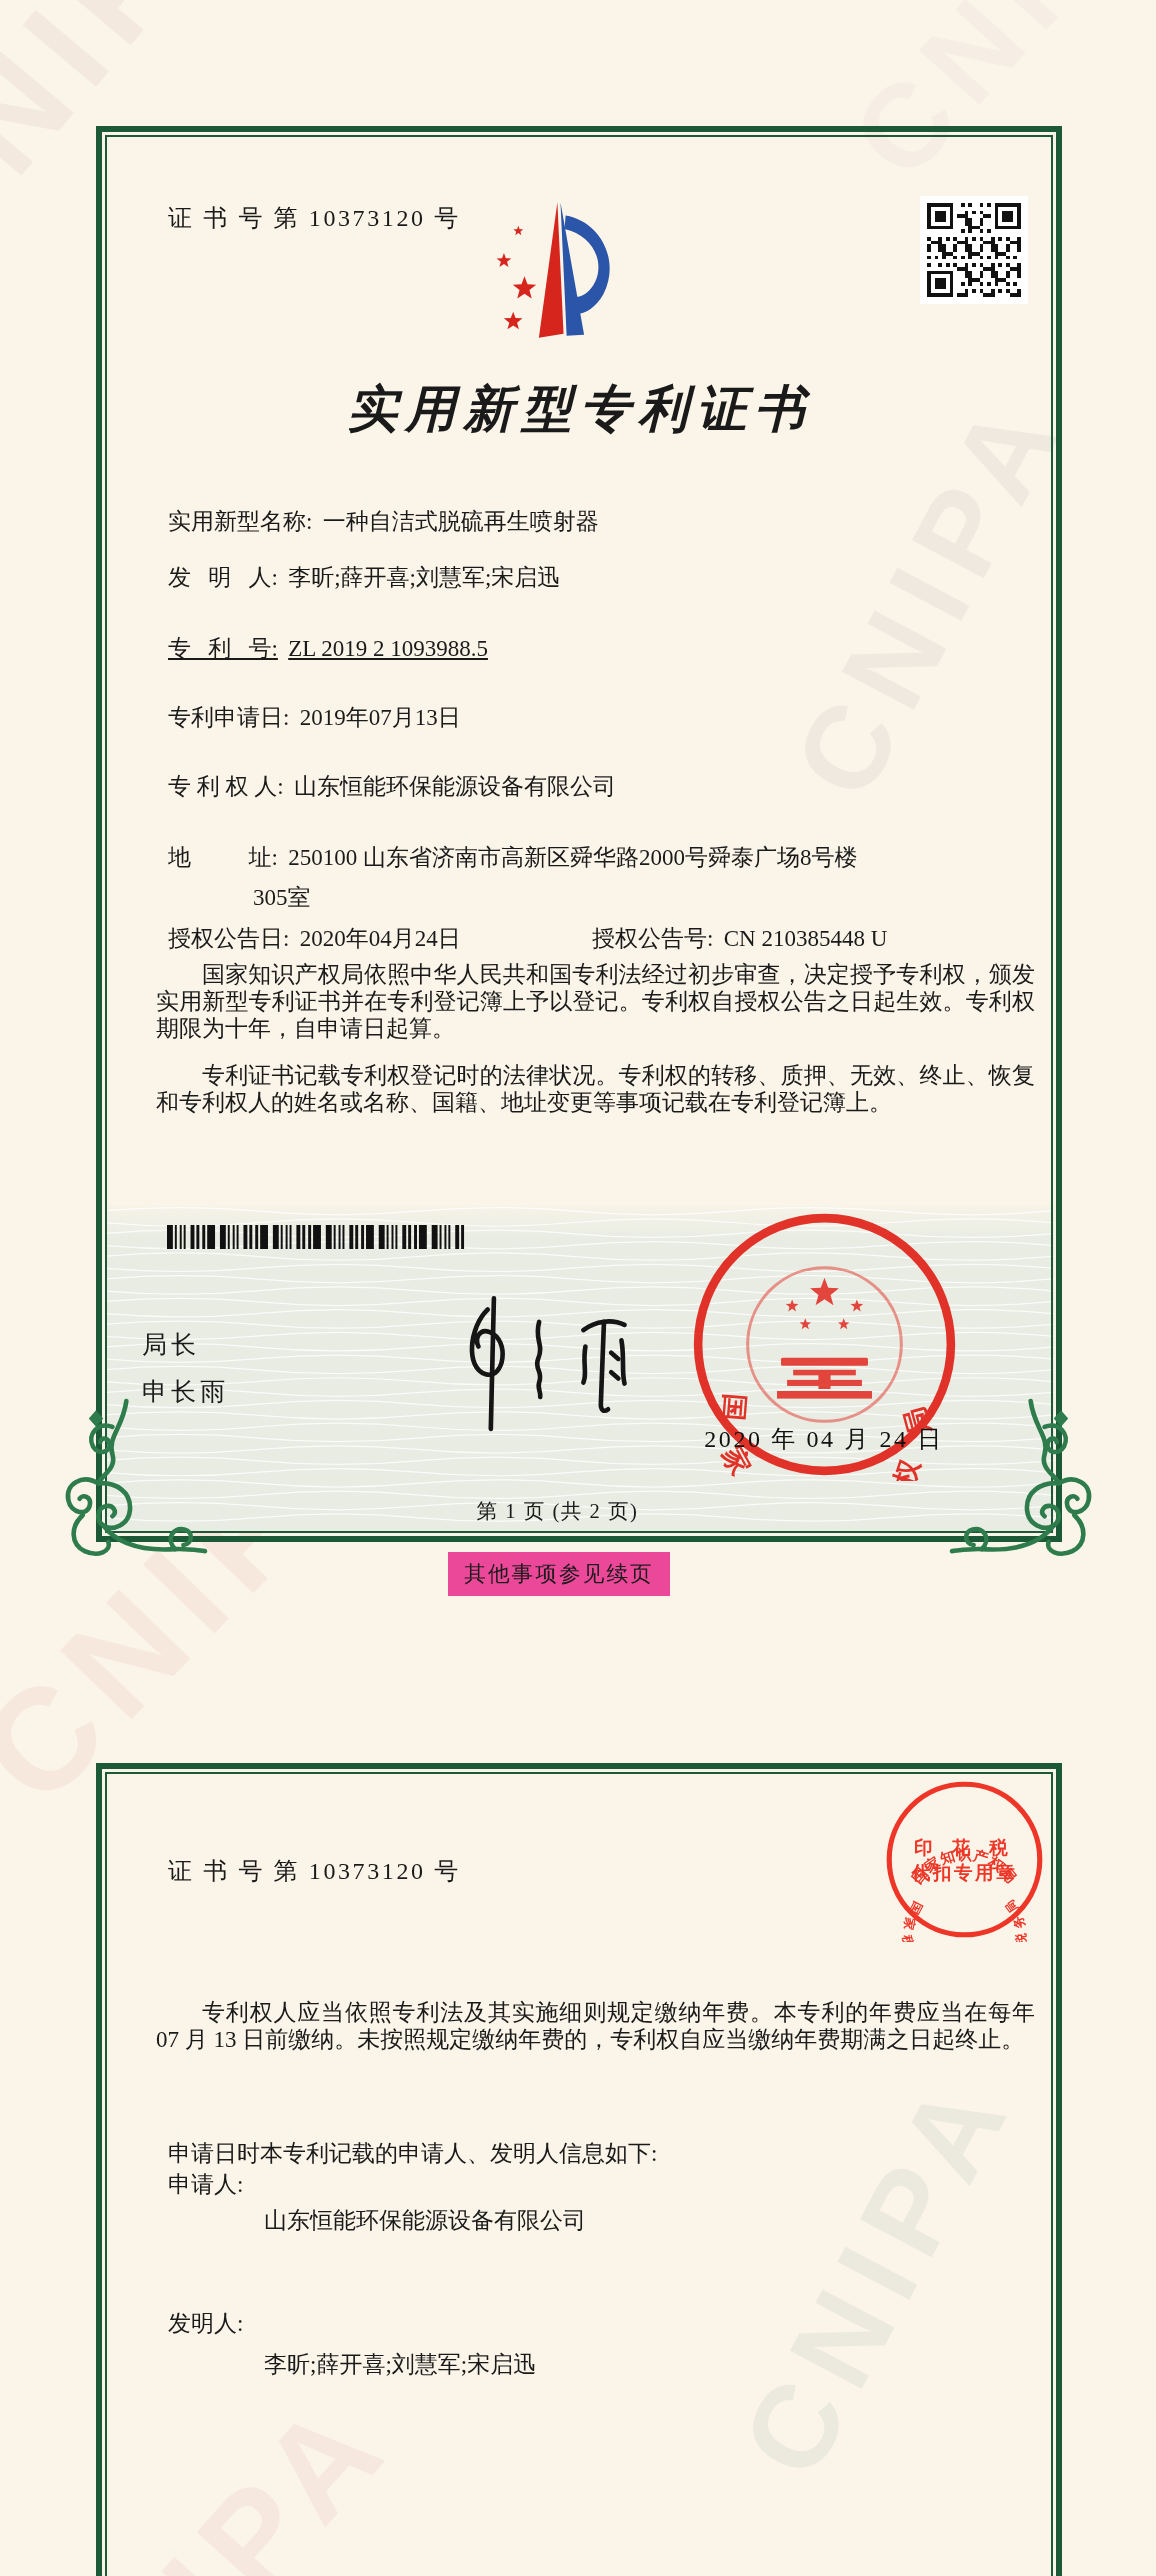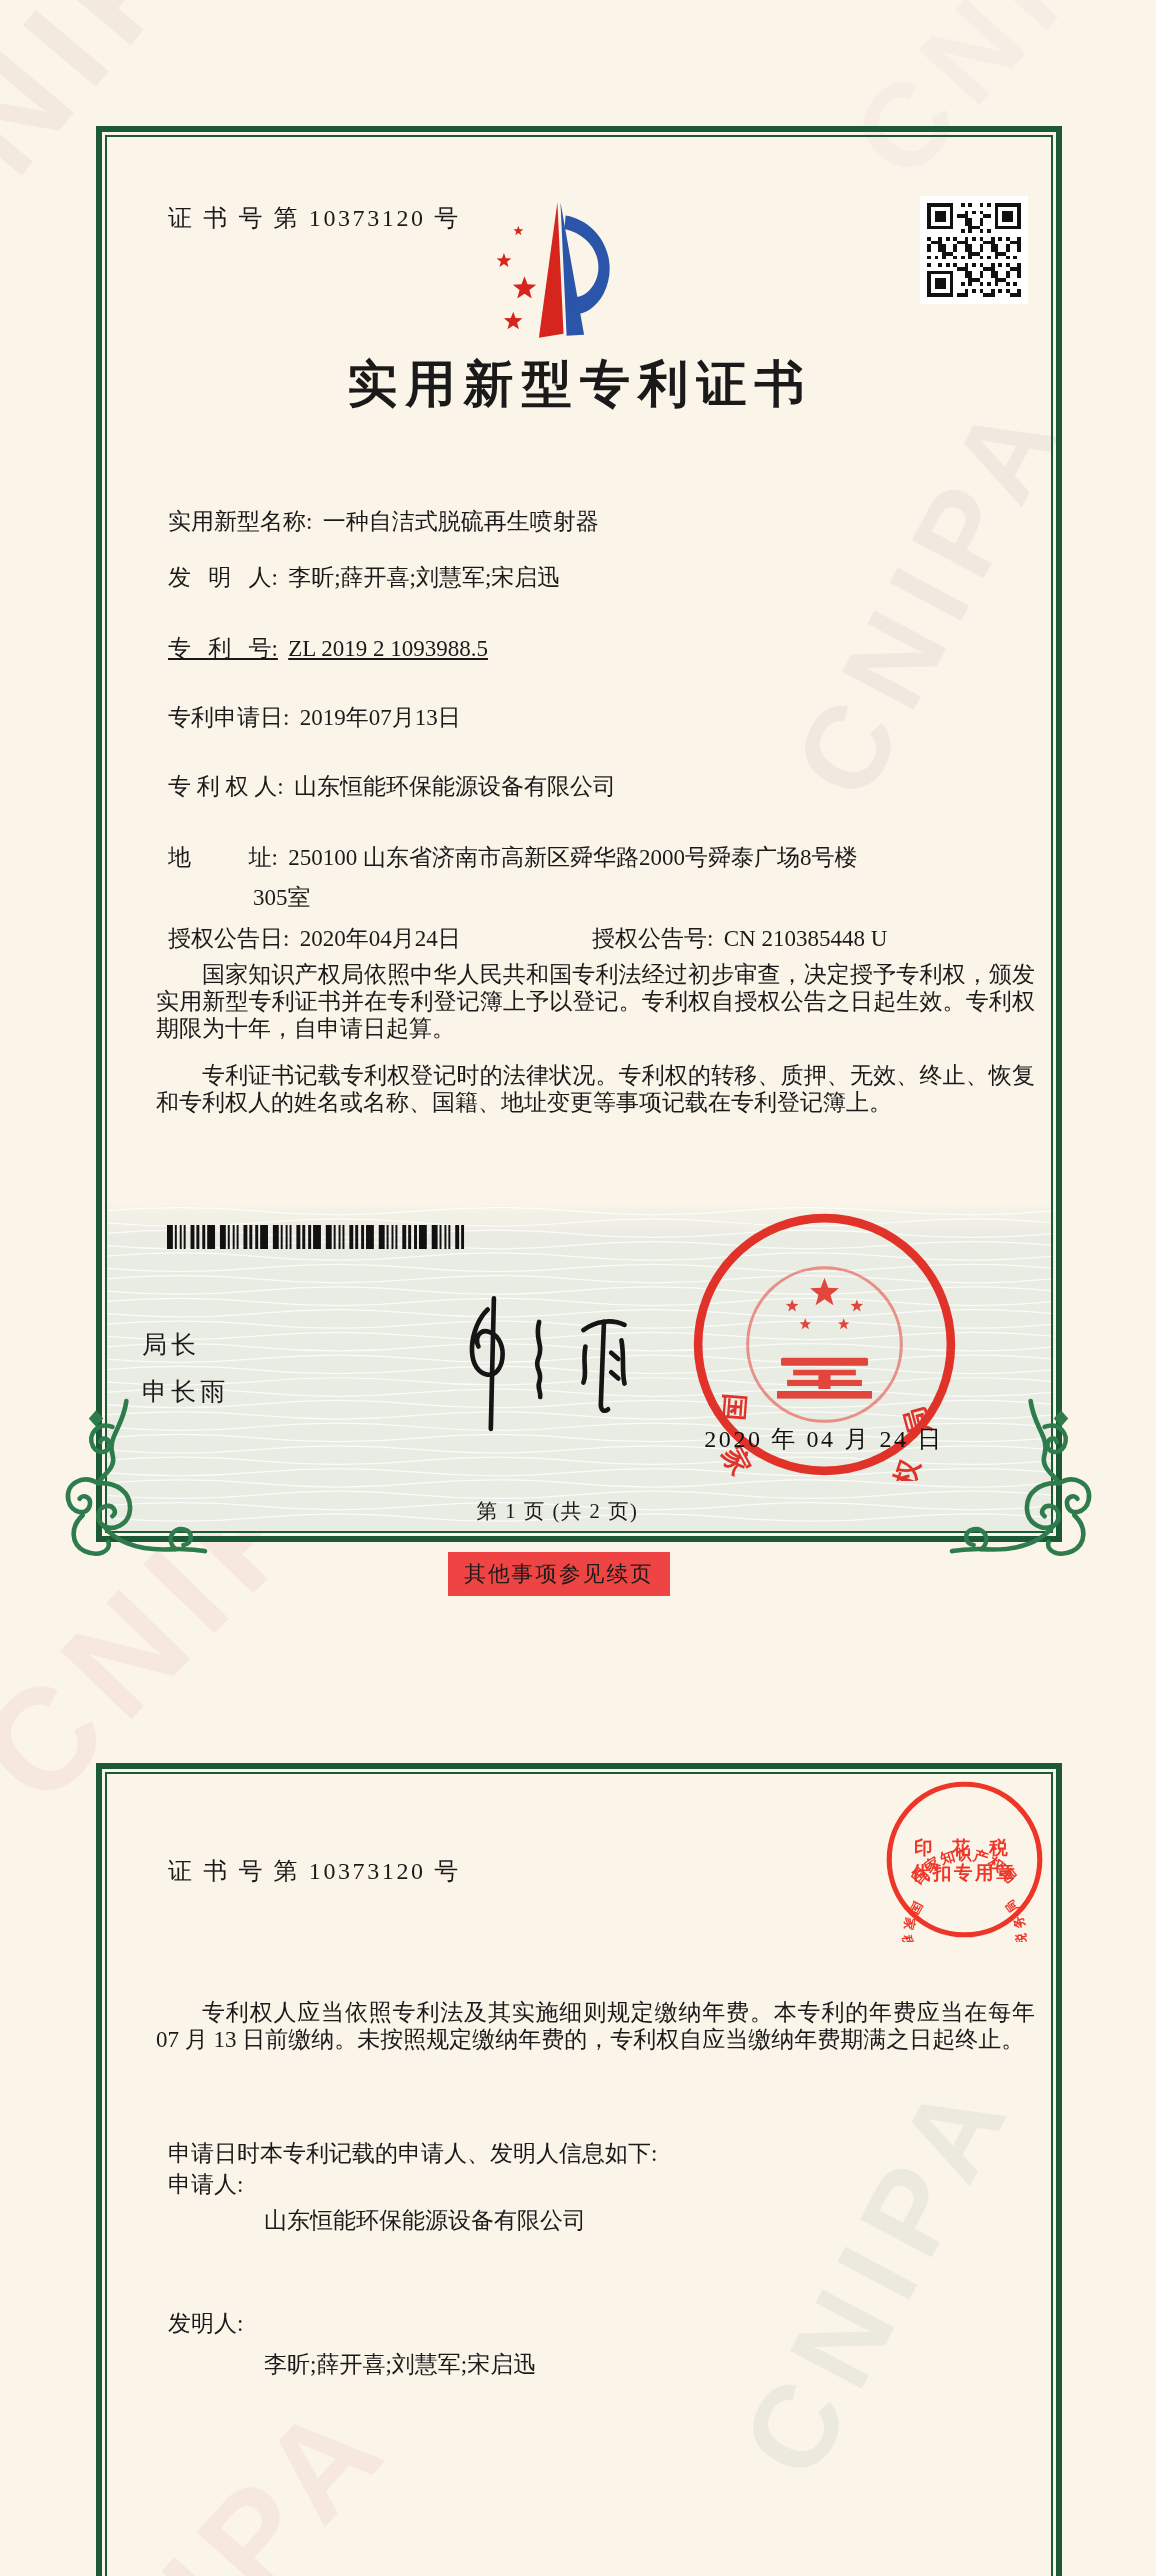--- a/index.html
+++ b/index.html
@@ -33,21 +33,21 @@
   .certno{font-size:24px;letter-spacing:2.6px;}
   .doc-title{width:968px;text-align:center;font-size:50px;font-weight:bold;letter-spacing:8.2px;}
   .line{font-size:23px;}
   .lbl{white-space:pre;}
   .val{margin-left:10.3px;}
   .para{position:absolute;z-index:4;width:879px;font-size:23px;line-height:27px;
         text-align:justify;text-indent:2em;white-space:normal;margin:0;}
   .director{font-size:25px;letter-spacing:4.1px;}
   .sealdate{z-index:6;width:268px;text-align:center;font-size:24px;letter-spacing:2.6px;color:#111;}
   .footer{width:309px;text-align:center;font-size:20.6px;letter-spacing:1.5px;}
-  .contnote{z-index:5;background:#ef4444;width:222px;height:44px;line-height:44px;
+  .contnote{z-index:5;background:#ec4899;width:222px;height:44px;line-height:44px;
             text-align:center;font-size:21.6px;letter-spacing:2.1px;}
   .qrbox{z-index:4;background:#ffffff;padding:7.2px;}
   .sig{z-index:5;}
   svg{display:block;}
 </style>
 </head>
 <body>
 
 <svg width="0" height="0" class="abs" aria-hidden="true">
   <defs>
@@ -287,21 +287,21 @@
       <rect x="2" y="2" width="3" height="3"></rect>
       <rect x="0" y="18" width="7" height="7"></rect>
       <rect x="1" y="19" width="5" height="5" fill="#ffffff"></rect>
       <rect x="2" y="20" width="3" height="3"></rect>
       <rect x="18" y="0" width="7" height="7"></rect>
       <rect x="19" y="1" width="5" height="5" fill="#ffffff"></rect>
       <rect x="20" y="2" width="3" height="3"></rect>
     </svg>
 </div>
 
-<div class="t doc-title" style="left:96px;top:351px;">实用新型专利证书</div>
+<div class="t doc-title" style="left:96px;top:376px;font-style:italic;">实用新型专利证书</div>
 
 <div class="t line" style="left:168px;top:490px;margin-top:16px;">
   <span class="lbl">实用新型名称:</span><span class="val">一种自洁式脱硫再生喷射器</span>
 </div>
 <div class="t line" style="left:168px;top:562px;">
   <span class="lbl">发   明   人:</span><span class="val">李昕;薛开喜;刘慧军;宋启迅</span>
 </div>
 <div class="t line" style="left:168px;top:633px;text-decoration:underline;">
   <span class="lbl">专   利   号:</span><span class="val">ZL 2019 2 1093988.5</span>
 </div>

